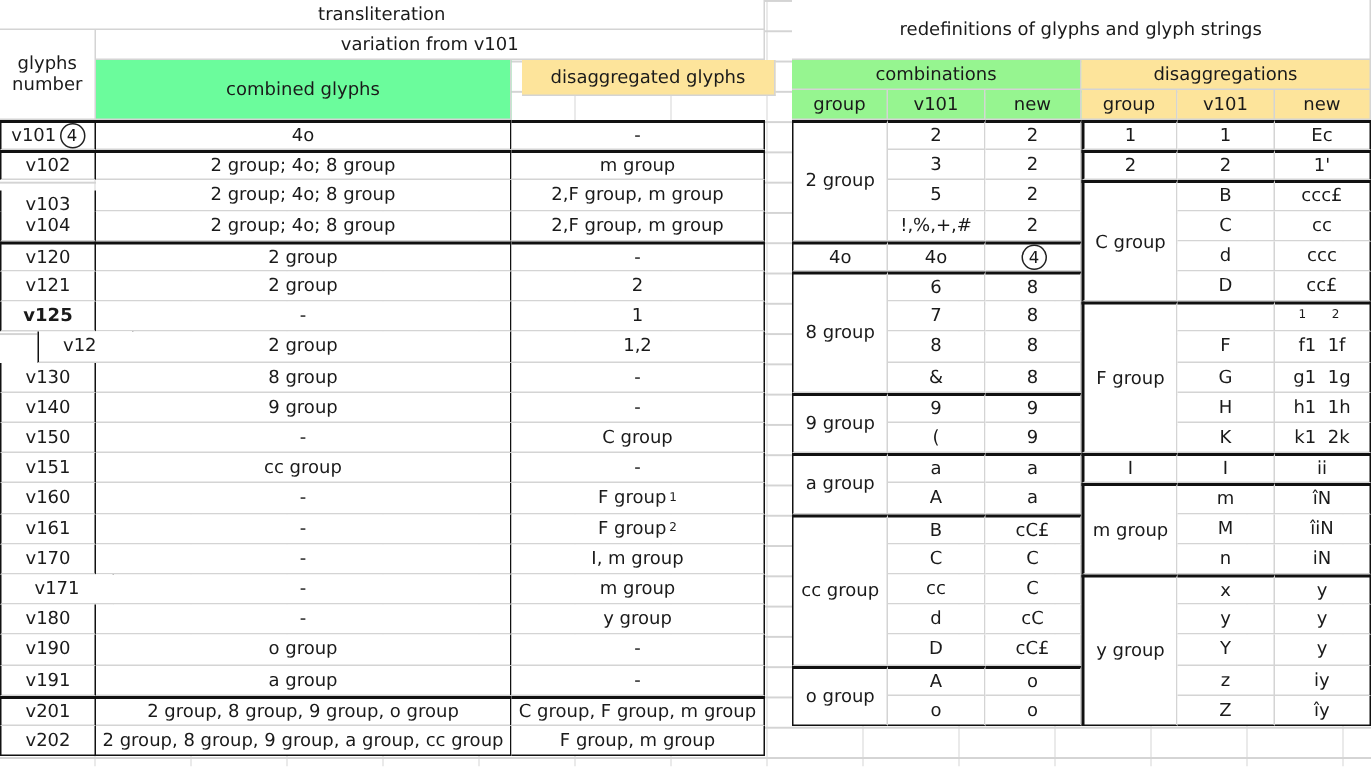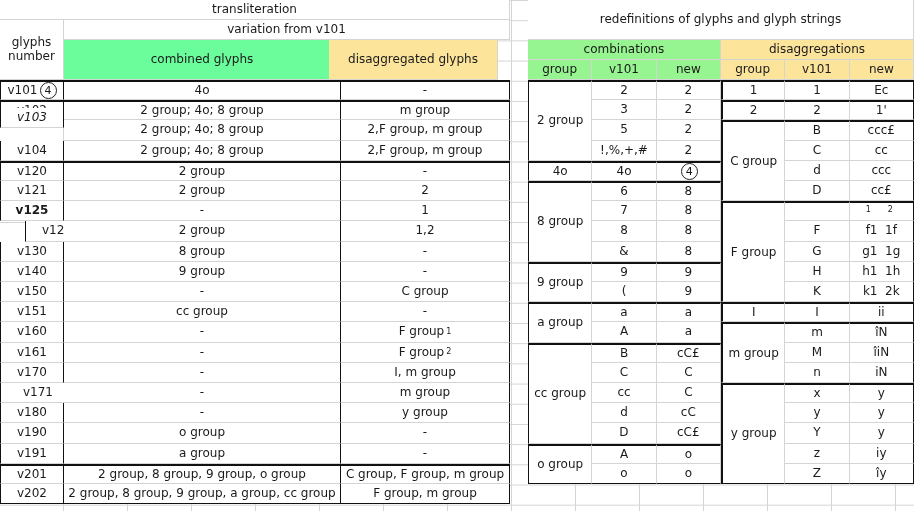--- a/index.html
+++ b/index.html
@@ -31,37 +31,37 @@
 
 <div class="grid-bg"></div>
 <div id="sheet">
     <div class="cell " style="left: 0px; top: 0px; width: 510px; height: 20px;">transliteration</div>
     <div class="cell " style="left: 0px; top: 20px; width: 64px; height: 60px; flex-direction: column;">
       <span>glyphs</span>
       <span>number</span>
     </div>
     <div class="cell " style="left: 64px; top: 20px; width: 446px; height: 20px;">variation from v101</div>
     <div class="cell green" style="left: 64px; top: 40px; width: 277px; height: 40px;">combined glyphs</div>
-    <div class="cell yellow" style="left: 329px; top: 40px; width: 169px; height: 40px;">disaggregated glyphs</div>
+    <div class="cell yellow" style="left: 348px; top: 40px; width: 169px; height: 24px;">disaggregated glyphs</div>
     <div class="cell bl br bt" style="left: 0px; top: 80px; width: 64px; height: 20.2px;">
       <span>v101</span>
       <span class="circ">4</span>
     </div>
     <div class="cell br bt" style="left: 64px; top: 80px; width: 277px; height: 20.2px;">4o</div>
     <div class="cell br bt" style="left: 341px; top: 80px; width: 169px; height: 20.2px;">
       <span>-</span>
     </div>
     <div class="cell bl br bt" style="left: 0px; top: 100.2px; width: 64px; height: 20.2px;">
       <span>v102</span>
     </div>
     <div class="cell br bt" style="left: 64px; top: 100.2px; width: 277px; height: 20.2px;">2 group; 4o; 8 group</div>
     <div class="cell br bt" style="left: 341px; top: 100.2px; width: 169px; height: 20.2px;">
       <span>m group</span>
     </div>
-    <div class="cell bl br" style="left: 0px; top: 108px; width: 64px; height: 20.2px; font-style: italic;">
+    <div class="cell bl br" style="left: 0px; top: 127px; width: 64px; height: 20.2px;">
       <span>v103</span>
     </div>
     <div class="cell br" style="left: 64px; top: 120.4px; width: 277px; height: 20.2px;">2 group; 4o; 8 group</div>
     <div class="cell br" style="left: 341px; top: 120.4px; width: 169px; height: 20.2px;">
       <span>2,F group, m group</span>
     </div>
     <div class="cell bl br" style="left: 0px; top: 140.6px; width: 64px; height: 20.2px;">
       <span>v104</span>
     </div>
     <div class="cell br" style="left: 64px; top: 140.6px; width: 277px; height: 20.2px;">2 group; 4o; 8 group</div>

